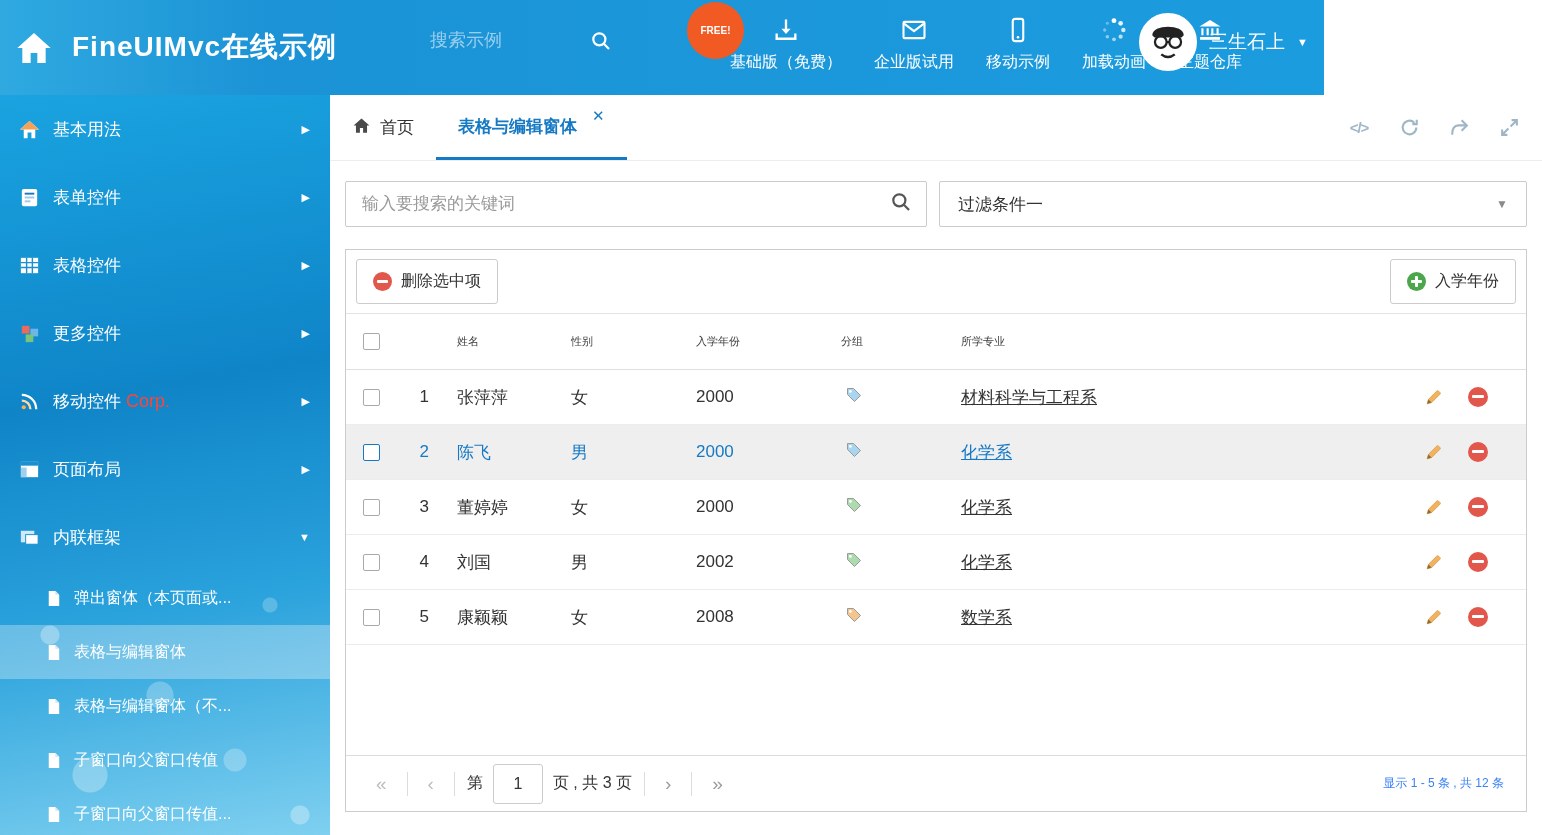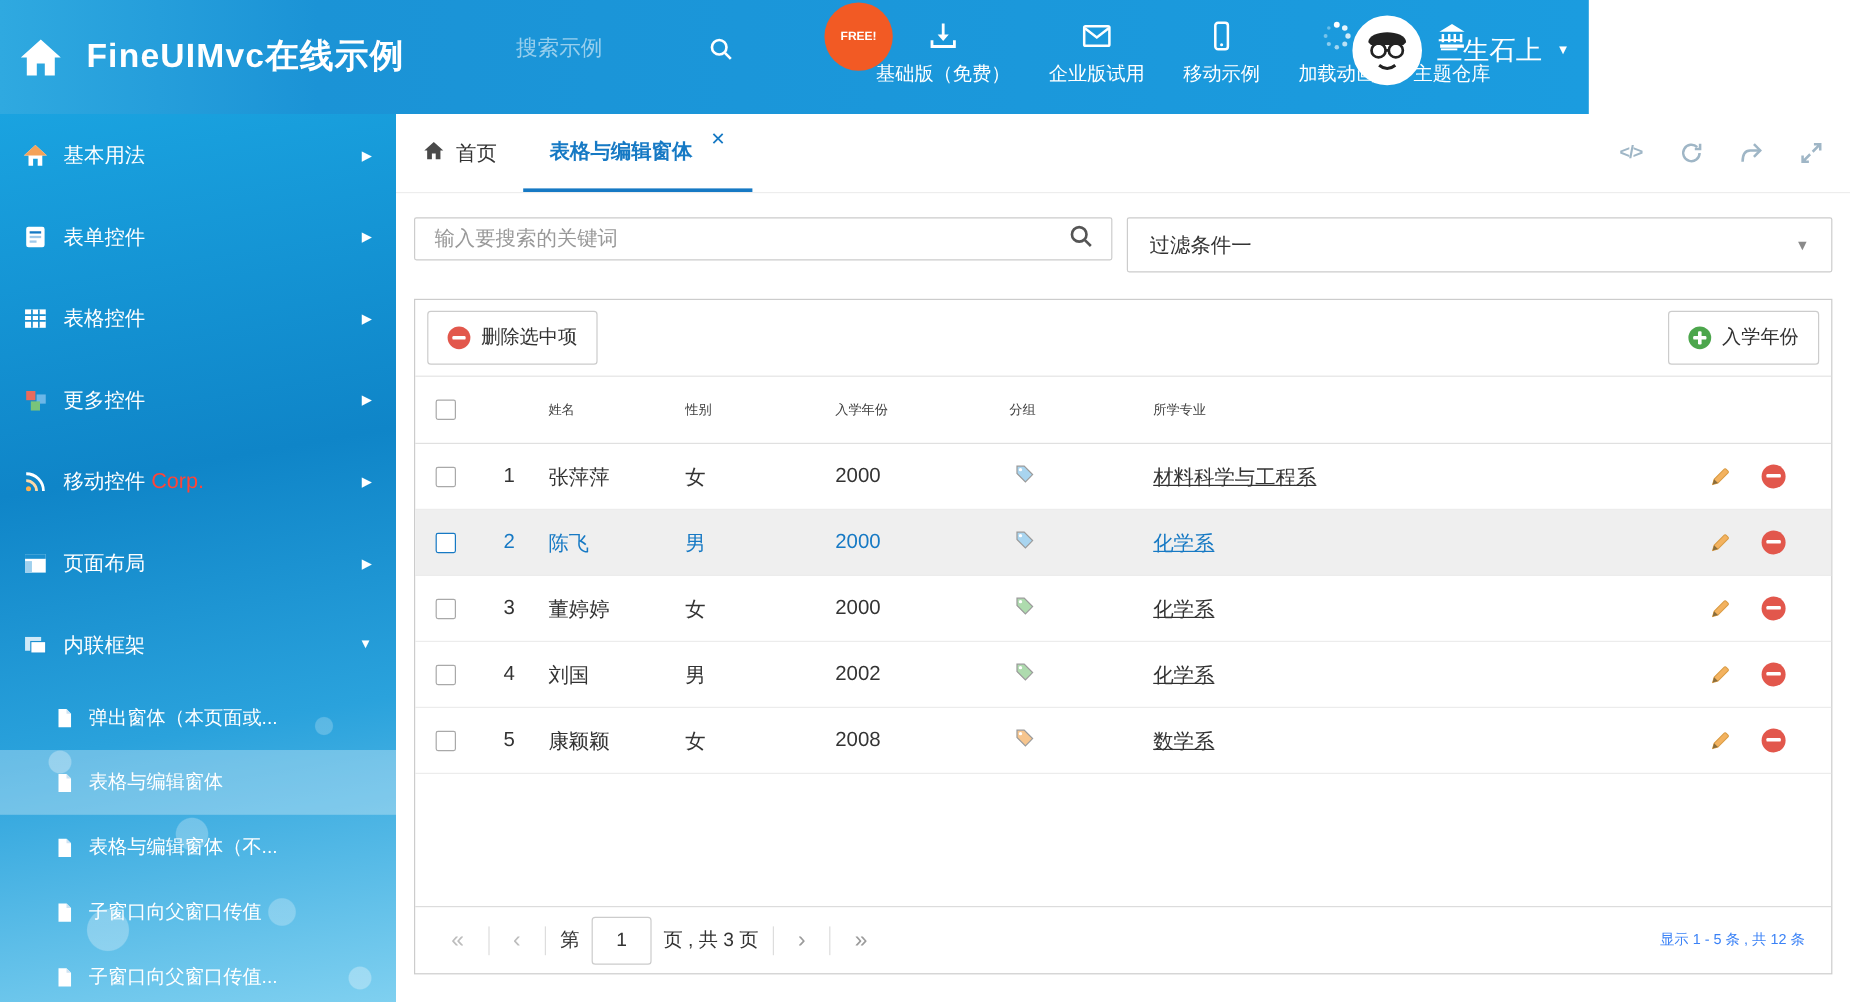--- a/index.html
+++ b/index.html
@@ -16,21 +16,21 @@
     font-family:"Liberation Sans","DejaVu Sans",sans-serif; }
   .hsearch input::placeholder { color:rgba(255,255,255,.55); }
   .free-badge { position:absolute; left:687px; top:2px; width:57px; height:57px; border-radius:50%;
     background:#f25a24; color:#fff; font-size:10px; font-weight:bold; display:flex; align-items:center; justify-content:center; z-index:6; }
   .hnav { position:absolute; left:730px; top:15px; display:flex; gap:32px; }
   .hnav-item { display:flex; flex-direction:column; align-items:center; gap:7px; color:#fff; cursor:pointer; }
   .hnav-item .nico { width:30px; height:30px; display:flex; align-items:center; justify-content:center; }
   .hnav-item .nlabel { font-size:16px; white-space:nowrap; }
   .huser { position:absolute; right:16px; top:13px; display:flex; align-items:center; gap:12px; color:#fff; }
   .avatar { width:58px; height:58px; border-radius:50%; background:#fff; overflow:hidden; border:2px solid #fff; }
-  .uname { font-size:22px; }
+  .uname { font-size:19px; }
   .ucaret { font-size:11px; }
 
   
   .sidebar { position:absolute; top:95px; left:0; width:330px; bottom:0; color:#fff; overflow:hidden;
     background-image:
       radial-gradient(circle at 50px 540px, rgba(255,255,255,.30) 0 9px, rgba(255,255,255,0) 10px),
       radial-gradient(circle at 160px 600px, rgba(255,255,255,.26) 0 13px, rgba(255,255,255,0) 14px),
       radial-gradient(circle at 270px 510px, rgba(255,255,255,.22) 0 7px, rgba(255,255,255,0) 8px),
       radial-gradient(circle at 90px 680px, rgba(255,255,255,.28) 0 17px, rgba(255,255,255,0) 18px),
       radial-gradient(circle at 235px 665px, rgba(255,255,255,.25) 0 11px, rgba(255,255,255,0) 12px),
@@ -50,21 +50,21 @@
 
   .tabbar { height:66px; display:flex; align-items:stretch; padding-left:0; border-bottom:1px solid #ededed; }
   .tab { display:flex; align-items:center; gap:9px; padding:0 22px; font-size:17px; color:#333; cursor:pointer; }
   .tab.active { color:#1679c4; font-weight:bold; border-bottom:3px solid #1679c4; }
   .tab-close { color:#1679c4; font-size:15px; font-weight:bold; margin-left:6px; transform:translateY(-10px); }
   .tab-actions { margin-left:auto; display:flex; align-items:center; gap:28px; padding-right:22px; }
   .tbico { width:22px; height:22px; display:flex; align-items:center; justify-content:center; cursor:pointer; }
   .code-ico { color:#9fb6c6; font-size:15px; font-weight:bold; letter-spacing:-1px; }
 
   .filter-row { display:flex; gap:12px; margin:20px 15px 0 15px; }
-  .search-box { flex:1; height:36px; border:1px solid #ccc; border-radius:2px; display:flex; align-items:center; padding:0 14px 0 16px; }
+  .search-box { flex:1; height:46px; border:1px solid #ccc; border-radius:2px; display:flex; align-items:center; padding:0 14px 0 16px; }
   .search-box input { flex:1; border:none; outline:none; font-size:17px; color:#333;
     font-family:"Liberation Sans","DejaVu Sans",sans-serif; }
   .search-box input::placeholder { color:#999; }
   .select-box { flex:1; height:46px; border:1px solid #ccc; border-radius:2px; display:flex; align-items:center;
     padding:0 18px; font-size:17px; color:#333; cursor:pointer; }
   .select-caret { margin-left:auto; color:#8a8a8a; font-size:12px; }
 
   .panel { margin:22px 15px 0 15px; border:1px solid #ccc; height:563px; display:flex; flex-direction:column; background:#fff; }
   .gtoolbar { display:flex; align-items:flex-start; padding:9px 10px; border-bottom:1px solid #e4e4e4; }
   .btn { display:inline-flex; align-items:center; gap:9px; padding:0 16px; height:45px; border:1px solid #ccc;

